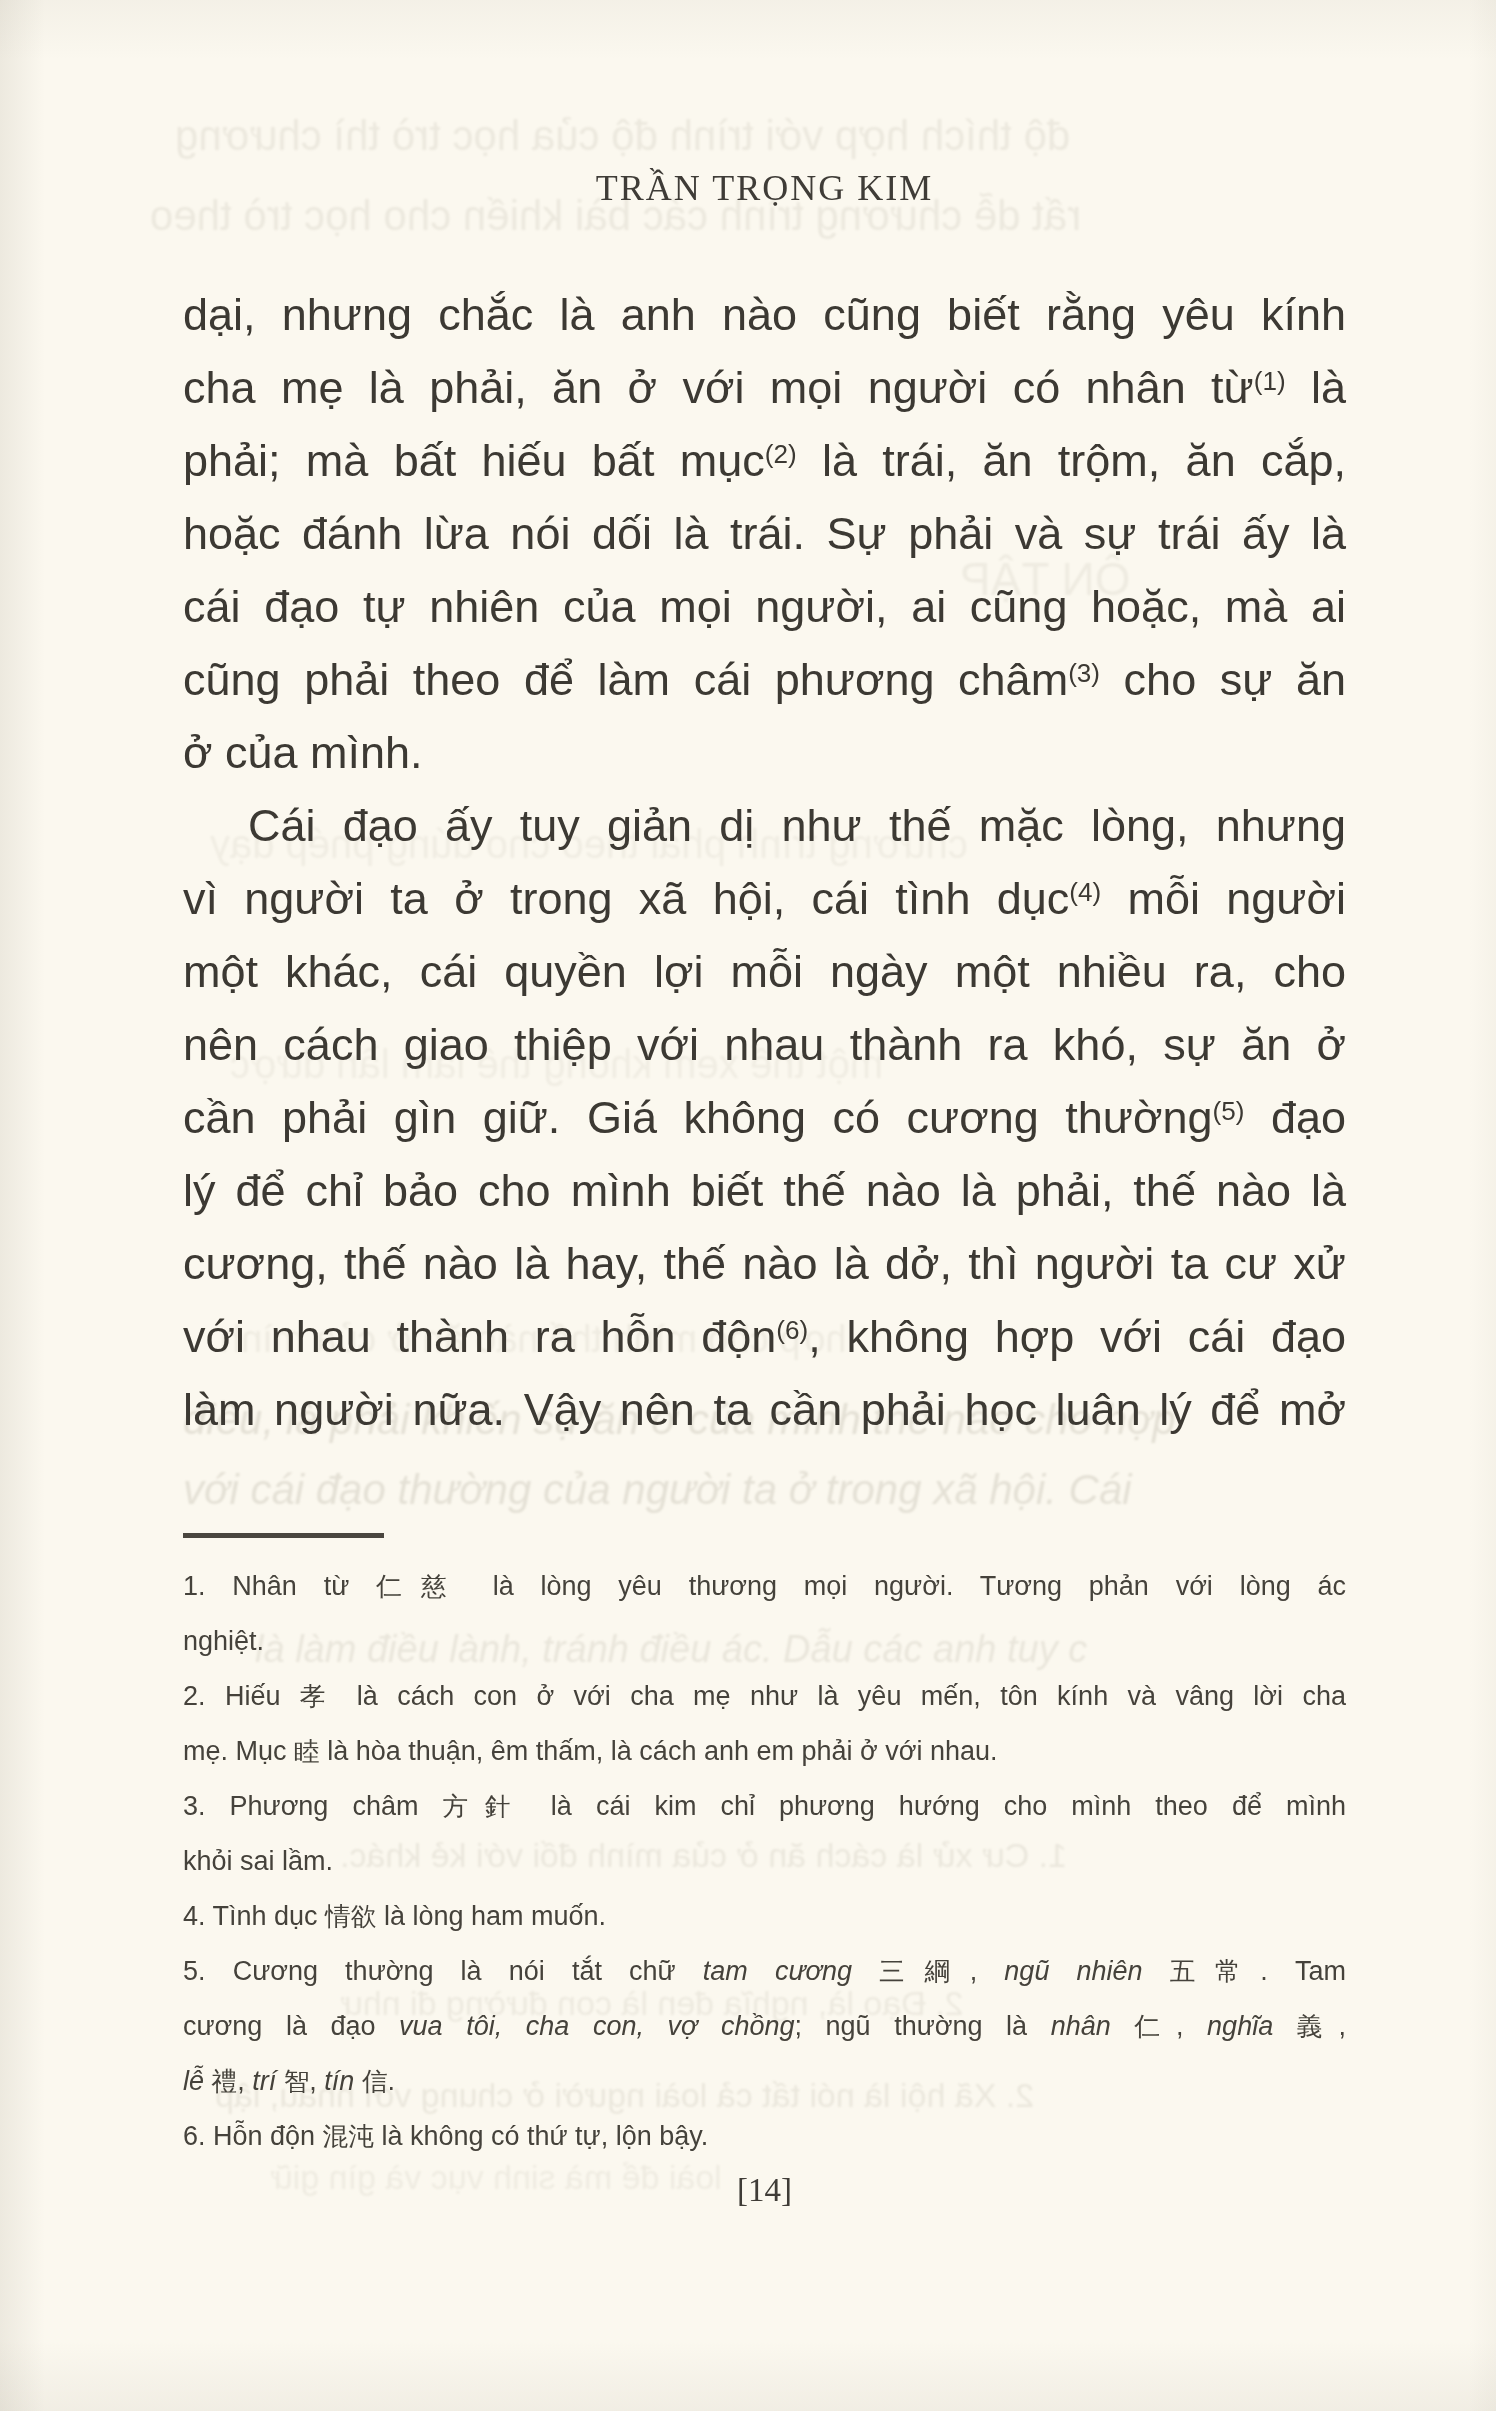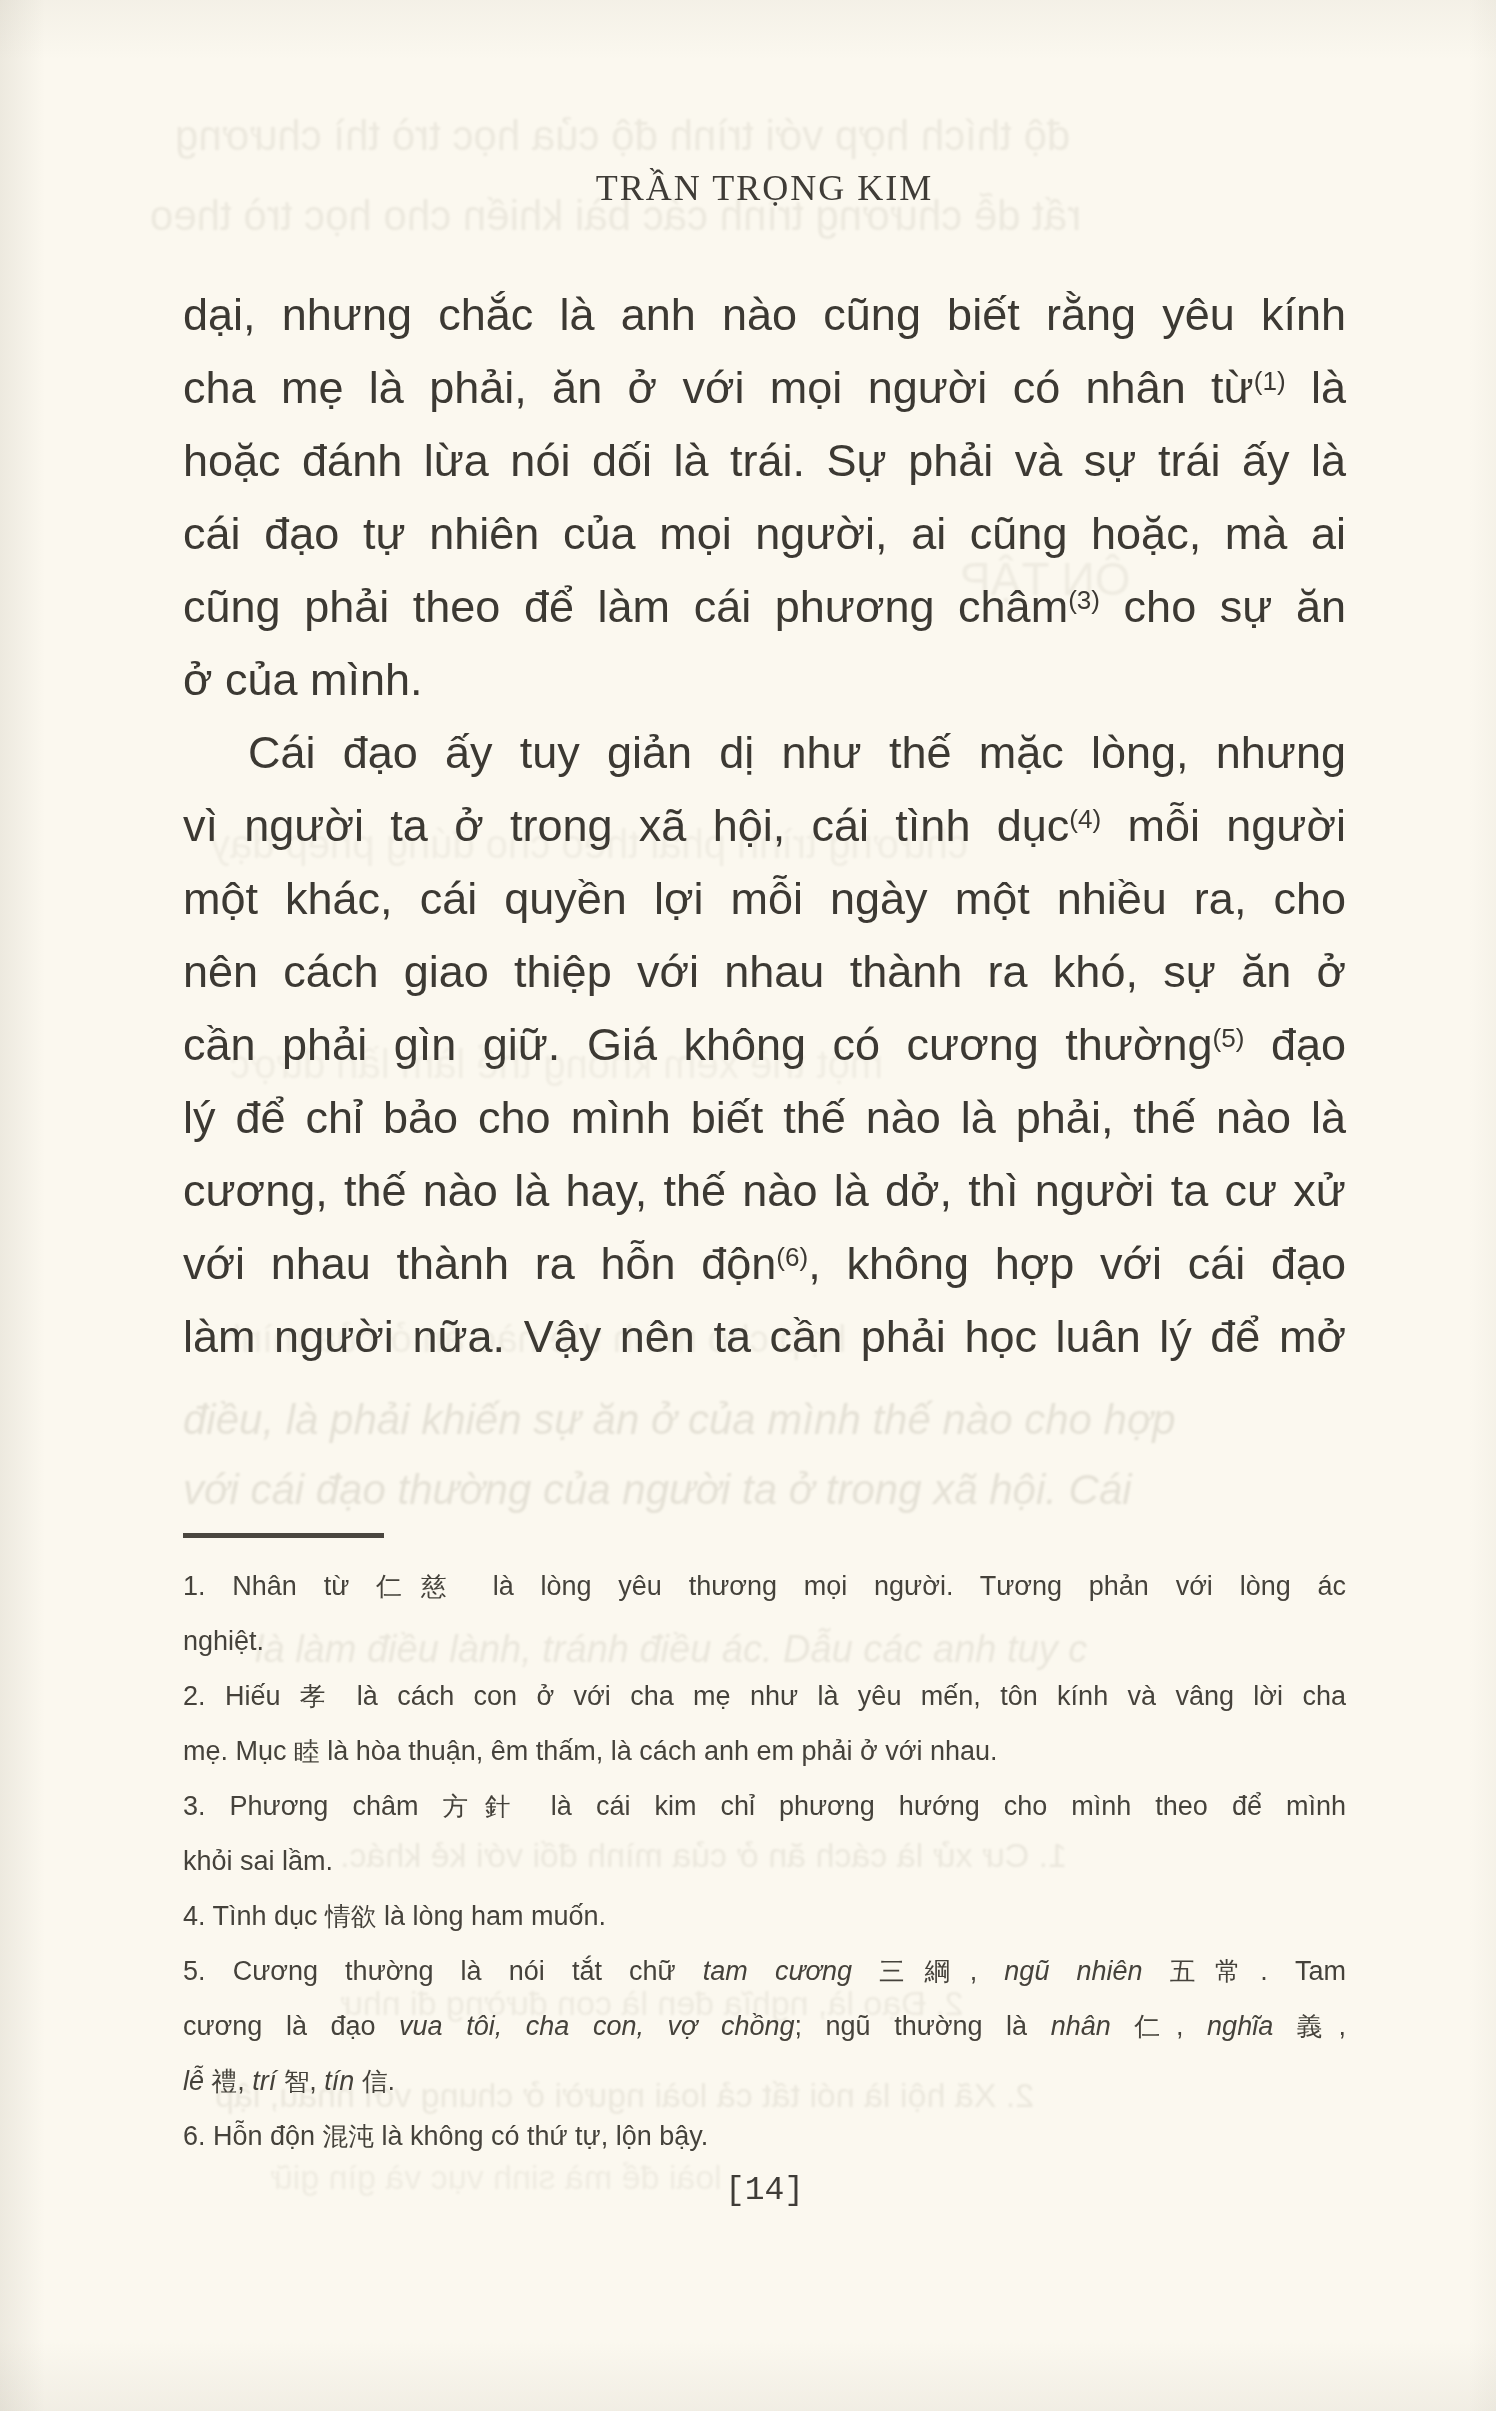--- a/index.html
+++ b/index.html
@@ -56,21 +56,21 @@
   .footnotes{
     position:absolute;left:183px;top:1559px;width:1163px;
     font-family:"Liberation Sans","DejaVu Sans",sans-serif;
     font-size:27px;line-height:55px;
     color:var(--fn-ink);
   }
   .footnotes .line{height:55px;}
   .page-number{
     position:absolute;left:183px;top:2172px;width:1163px;
     text-align:center;
-    font-family:Liberation Mono, monospace;
+    font-family:Liberation Serif, serif;
     font-size:33px;color:#3f3c37;
   }
 </style>
 </head>
 <body>
 
 <div class="page">
   <div class="ghosts">
       <span style="left: 175px; top: 112px; font-size: 42px; opacity: 0.11; transform: scaleX(-1);">độ thích hợp với trình độ của học trò thì chương</span>
       <span style="left: 150px; top: 192px; font-size: 42px; opacity: 0.11; transform: scaleX(-1);">rất dễ chương trình các bài khiến cho học trò theo</span>
@@ -83,20 +83,21 @@
       <span style="left: 255px; top: 1628px; font-size: 38px; opacity: 0.13; font-style: italic;">là làm điều lành, tránh điều ác. Dẫu các anh tuy c</span>
       <span style="left: 340px; top: 1836px; font-size: 34px; opacity: 0.12; transform: scaleX(-1);">1. Cư xử là cách ăn ở của mình đối với kẻ khác.</span>
       <span style="left: 340px; top: 1984px; font-size: 34px; opacity: 0.1; transform: scaleX(-1);">2. Đạo là, nghĩa đen là con đường đi như</span>
       <span style="left: 215px; top: 2076px; font-size: 34px; opacity: 0.12; transform: scaleX(-1);">2. Xã hội là nói tất cả loài người ở chung với nhau, lập</span>
       <span style="left: 270px; top: 2158px; font-size: 34px; opacity: 0.09; transform: scaleX(-1);">loài để mà sinh vục và gìn giữ</span>
     </div>
   <div class="header">TRẦN TRỌNG KIM</div>
   <div class="body-text">
       <div class="line">dại, nhưng chắc là anh nào cũng biết rằng yêu kính</div>
       <div class="line">cha mẹ là phải, ăn ở với mọi người có nhân từ<span class="sup">(1)</span> là</div>
+      <div class="line">phải; mà bất hiếu bất mục<span class="sup">(2)</span> là trái, ăn trộm, ăn cắp,</div>
       <div class="line">hoặc đánh lừa nói dối là trái. Sự phải và sự trái ấy là</div>
       <div class="line">cái đạo tự nhiên của mọi người, ai cũng hoặc, mà ai</div>
       <div class="line">cũng phải theo để làm cái phương châm<span class="sup">(3)</span> cho sự ăn</div>
       <div class="line last">ở của mình.</div>
       <div class="line indent">Cái đạo ấy tuy giản dị như thế mặc lòng, nhưng</div>
       <div class="line">vì người ta ở trong xã hội, cái tình dục<span class="sup">(4)</span> mỗi người</div>
       <div class="line">một khác, cái quyền lợi mỗi ngày một nhiều ra, cho</div>
       <div class="line">nên cách giao thiệp với nhau thành ra khó, sự ăn ở</div>
       <div class="line">cần phải gìn giữ. Giá không có cương thường<span class="sup">(5)</span> đạo</div>
       <div class="line">lý để chỉ bảo cho mình biết thế nào là phải, thế nào là</div>

